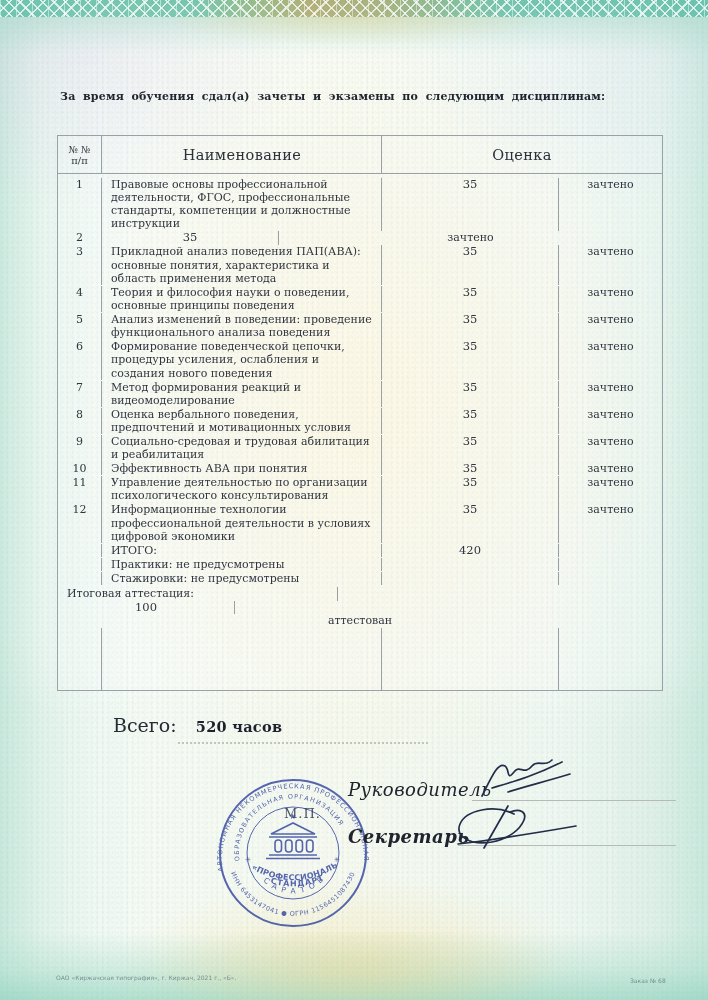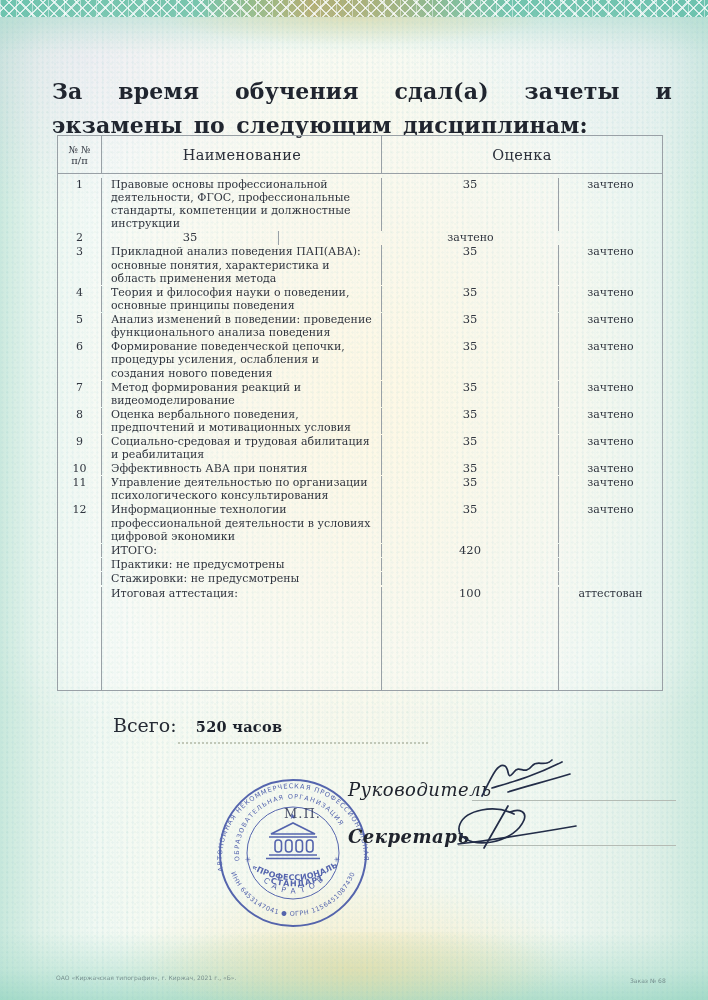--- a/index.html
+++ b/index.html
@@ -31,41 +31,41 @@
   .band-top2{position:absolute;left:0;top:17px;width:708px;height:42px;
     background:
       radial-gradient(ellipse 240px 36px at 50% 0%, rgba(229,212,150,.55), rgba(229,212,150,0) 80%),
       linear-gradient(180deg, rgba(170,218,203,.55), rgba(240,248,244,0) 90%);}
   .band-bottom{position:absolute;left:0;bottom:0;width:708px;height:68px;
     background:
       radial-gradient(ellipse 260px 60px at 50% 55%, rgba(235,216,150,.45), rgba(235,216,150,0) 80%),
       linear-gradient(180deg, rgba(210,238,226,0) 0%, rgba(178,224,207,.5) 55%, rgba(142,210,188,.65) 100%);}
   .veil{position:absolute;left:50px;top:66px;width:612px;height:600px;border-radius:24px;
     background:rgba(255,255,255,.28);box-shadow:0 0 45px 35px rgba(255,255,255,.28);}
-  .intro{position:absolute;left:52px;top:74px;width:620px;
-    font-size:22px;line-height:34px;text-align:justify;color:#20252f;
+  .intro{position:absolute;left:60px;top:74px;width:620px;
+    font-size:11px;line-height:45px;text-align:justify;color:#20252f;
     letter-spacing:.2px;word-spacing:3.5px;font-weight:600;}
   
   .disc-table{position:absolute;left:57px;top:135px;width:604px;height:554px;
     border:1px solid #99a0a6;display:flex;flex-direction:column;background:rgba(255,255,255,.12);}
   .thead{display:flex;border-bottom:1px solid #99a0a6;height:37px;flex:none;}
   .tb{display:flex;flex-direction:column;flex:1;padding-top:3px;}
   .row{display:flex;flex:none;}
   .row.fill{flex:1;}
   .c1{width:43px;flex:none;border-right:1px solid #99a0a6;text-align:center;}
   .c2{width:262px;flex:none;border-right:1px solid #99a0a6;padding:0 8px 0 9px;}
   .c3{width:176px;flex:none;border-right:1px solid #99a0a6;text-align:center;}
   .c4{flex:1;text-align:center;}
   .thead .c1{display:flex;flex-direction:column;justify-content:center;font-size:10px;line-height:11px;color:#343943;}
   .thead .c2,.thead .c3,.thead .c4{display:flex;align-items:center;justify-content:center;
     font-size:14.5px;color:#2a2f3a;letter-spacing:.4px;}
   .tb .row{font-size:11px;line-height:13.3px;color:#30353f;padding-top:.6px;}
   .tb .c3{font-size:11.5px;}
   .tb .c4{font-size:11px;}
-  .gap-top{margin-top:2px;}
+  .gap-top{margin-top:2px;flex-direction:column;}
   
   .total{position:absolute;left:113px;top:714px;}
   .total-label{font-size:19px;color:#262b35;}
   .total-value{font-size:14.5px;font-weight:bold;color:#1d222c;margin-left:14px;letter-spacing:.3px;}
   .total-line{position:absolute;left:65px;top:28px;width:250px;border-bottom:2px dotted #b6bcab;opacity:.8;}
   .sig-label{position:absolute;font-style:italic;font-size:18px;color:#20242e;letter-spacing:.5px;}
   .sig-line{position:absolute;height:1px;background:#b4bbb4;}
   .mp{position:absolute;left:284px;top:806px;font-size:13px;color:#2c3352;opacity:.85;letter-spacing:1px;}
   .seal{position:absolute;left:216px;top:776px;width:154px;height:154px;opacity:.88;}
   .sig-svg{position:absolute;}

